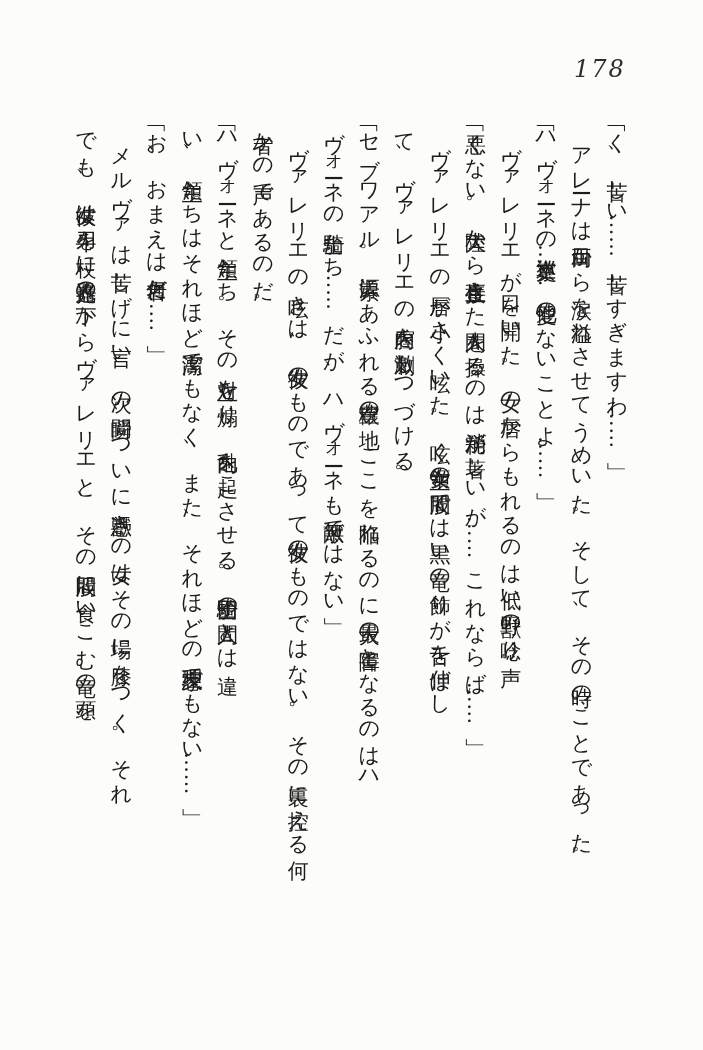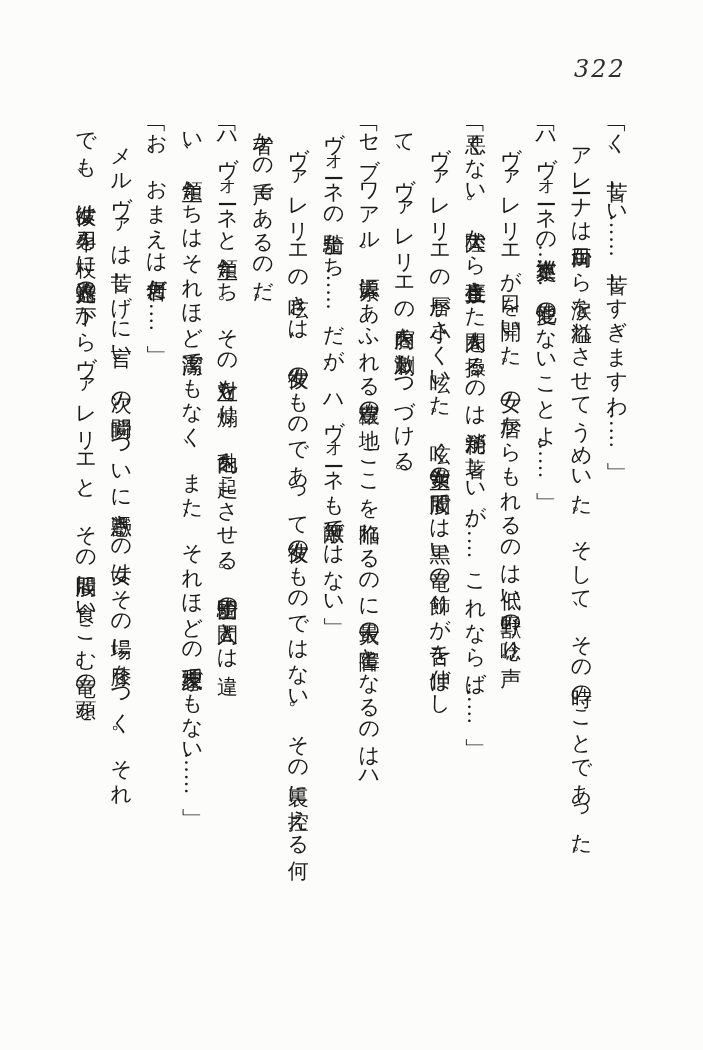--- a/index.html
+++ b/index.html
@@ -43,21 +43,21 @@
     white-space: nowrap;
   }
   .line.indent {
     text-indent: 15px;
   }
 </style>
 </head>
 <body>
 
 <div class="page">
-  <div class="page-number">322</div>
+  <div class="page-number">178</div>
 
   <div class="text-block">
     <p class="line">「く、苦しい……苦しすぎますわ……」</p>
     <p class="line indent">アレーナは両目から涙を溢れさせてうめいた。そして、その時のことであった。</p>
     <p class="line">「ハヴォーネの巡察吏……他愛のないことよ……」</p>
     <p class="line indent">ヴァレリエが口を開いた。女の唇からもれるのは低い野獣の唸り声。</p>
     <p class="line">「悪くない。大陸から直接生きた人間を操るのは消耗が著しいが……これならば……」</p>
     <p class="line indent">ヴァレリエの唇が小さく呟いた。呟く女領主の股間では黒い竜の飾りが舌を伸ばし</p>
     <p class="line">て、ヴァレリエの膣内を刺激しつづける。</p>
     <p class="line">「セブワアル。源素にあふれる豊穣の地。ここを陥れるのに最大の障害となるのはハ</p>

